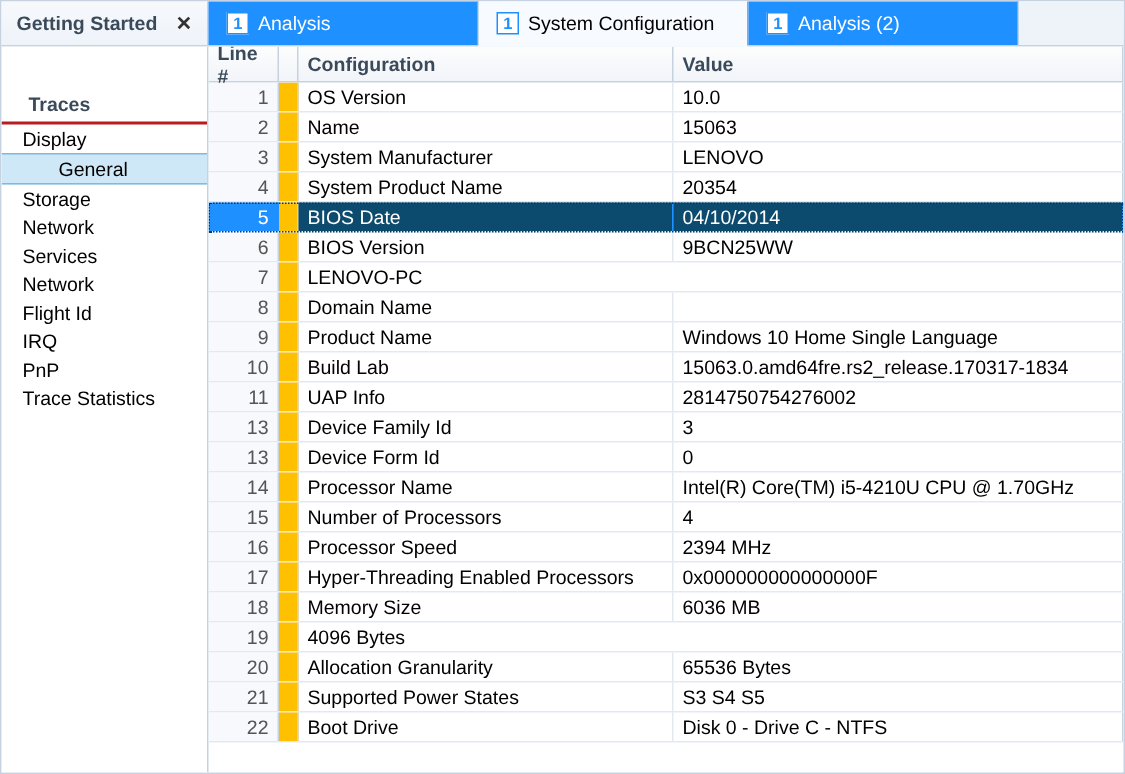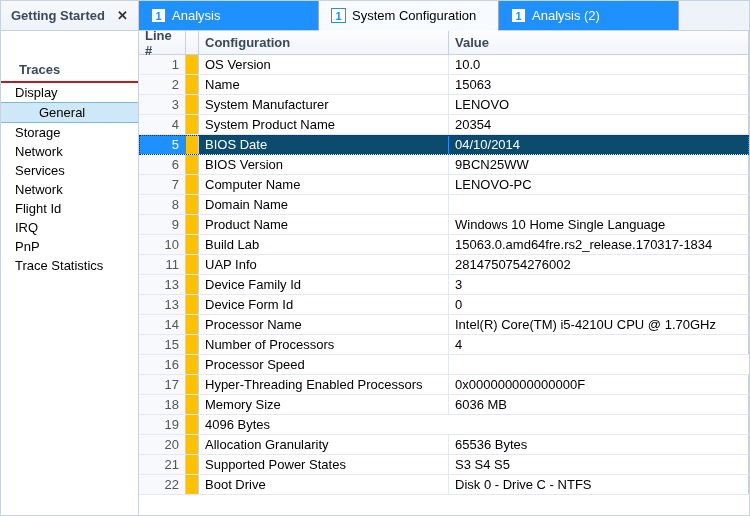--- a/index.html
+++ b/index.html
@@ -145,21 +145,20 @@
           </div>
           <div class="grow">
             <div class="col-line">6</div>
             <div class="yel"></div>
             <div class="col-conf">BIOS Version</div>
             <div class="col-val">9BCN25WW</div>
           </div>
           <div class="grow">
             <div class="col-line">7</div>
             <div class="yel"></div>
-            <div class="col-conf">Computer Name</div>
             <div class="col-val">LENOVO-PC</div>
           </div>
           <div class="grow">
             <div class="col-line">8</div>
             <div class="yel"></div>
             <div class="col-conf">Domain Name</div>
             <div class="col-val"></div>
           </div>
           <div class="grow">
             <div class="col-line">9</div>
@@ -200,20 +199,21 @@
           <div class="grow">
             <div class="col-line">15</div>
             <div class="yel"></div>
             <div class="col-conf">Number of Processors</div>
             <div class="col-val">4</div>
           </div>
           <div class="grow">
             <div class="col-line">16</div>
             <div class="yel"></div>
             <div class="col-conf">Processor Speed</div>
+            <div class="col-val">2394 MHz</div>
           </div>
           <div class="grow">
             <div class="col-line">17</div>
             <div class="yel"></div>
             <div class="col-conf">Hyper-Threading Enabled Processors</div>
             <div class="col-val">0x000000000000000F</div>
           </div>
           <div class="grow">
             <div class="col-line">18</div>
             <div class="yel"></div>

